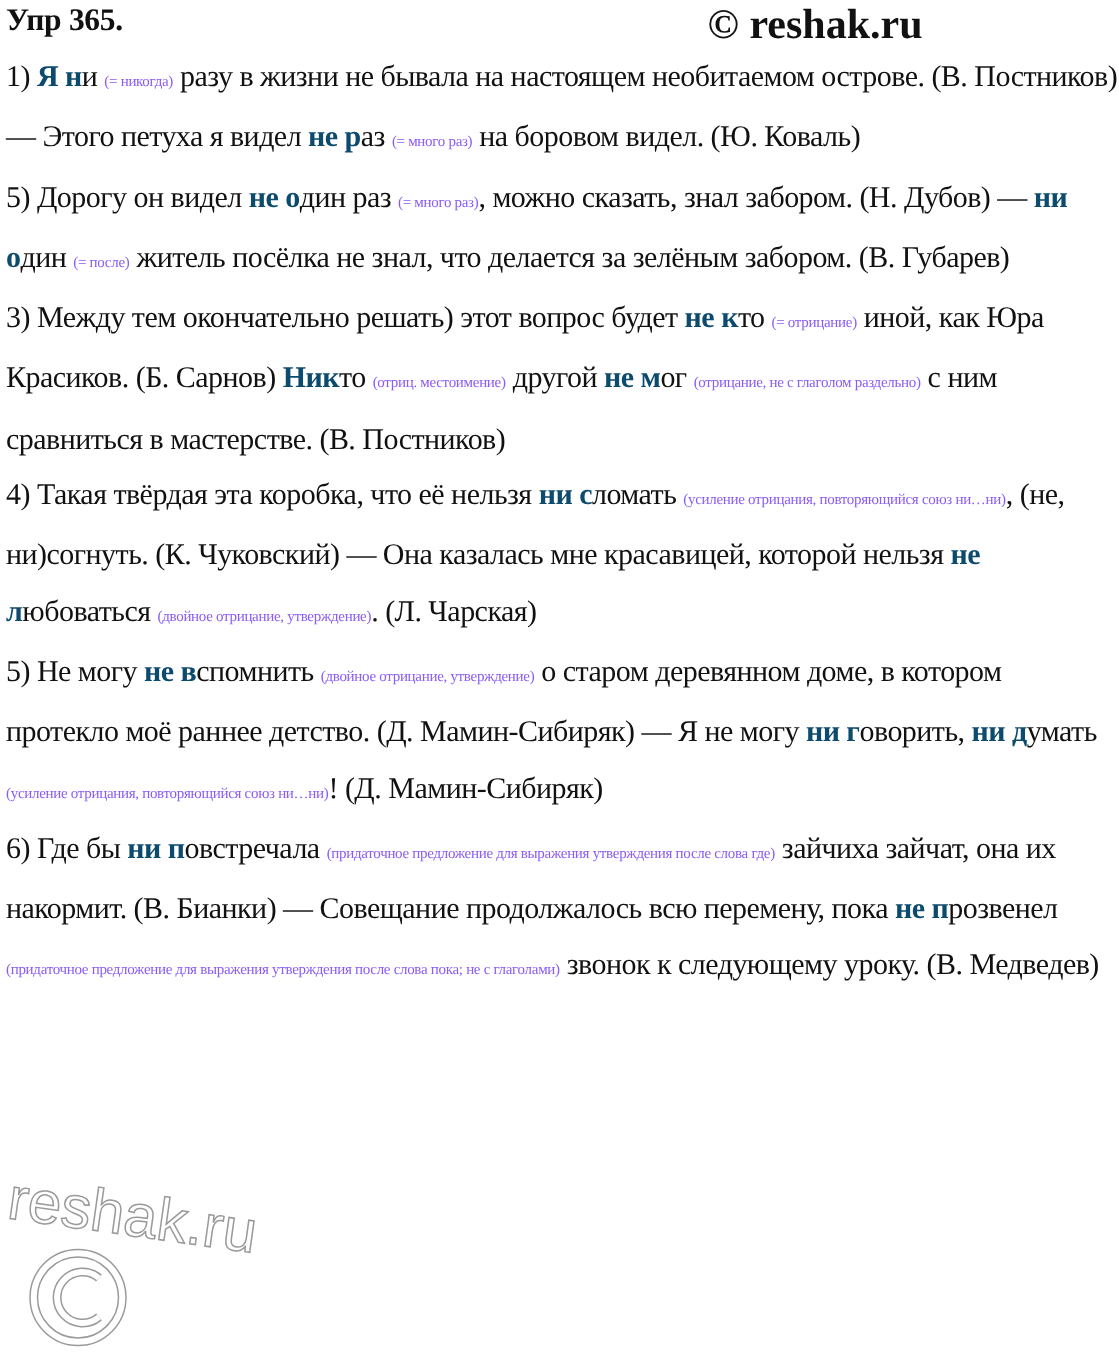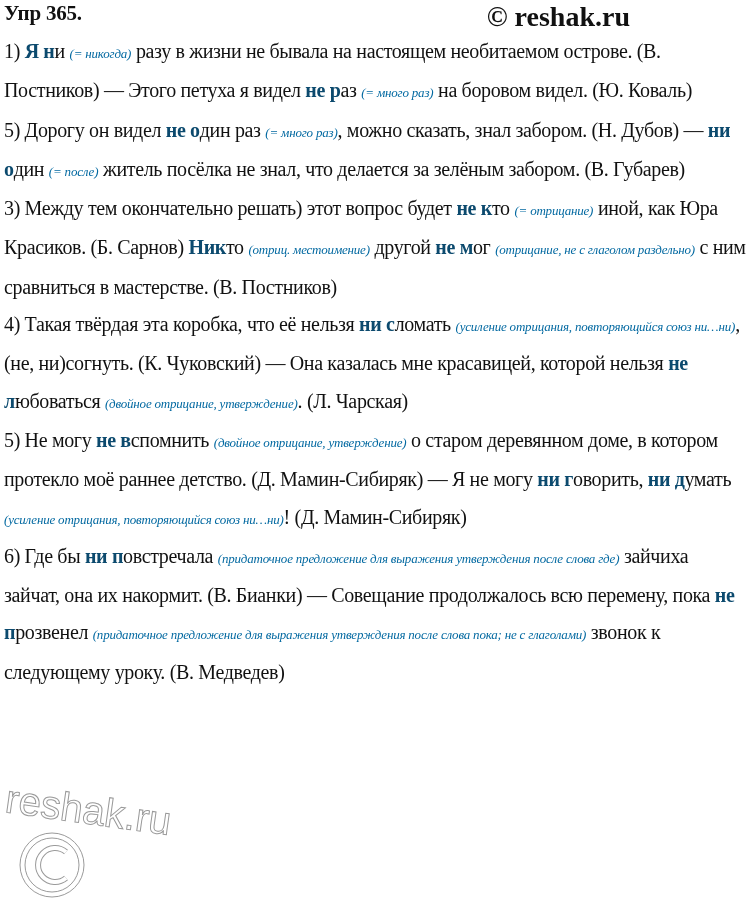--- a/index.html
+++ b/index.html
@@ -1,34 +1,34 @@
 <!DOCTYPE html>
 <html><head>
 <meta charset="utf-8">
 <style>
   html, body { margin: 0; padding: 0; background: #ffffff; }
   body {
     width: 746px; height: 907px; overflow: hidden; position: relative;
     font-family: "Liberation Serif", serif; color: #111111;
   }
-  .header { position: absolute; left: 0; top: 0; width: 617px; height: 30px; padding-left: 15px; }
+  .header { position: absolute; left: 0; top: 0; width: 617px; height: 30px; }
   .title {
     position: absolute; left: 4px; top: 1px; font-weight: bold; font-size: 21px;
     letter-spacing: -0.2px;
   }
   .copyright {
     position: absolute; right: 2px; top: 1px; font-size: 28px; font-weight: bold;
   }
   .content {
     position: absolute; left: 4px; top: 33px; width: 742px;
     font-size: 20px; line-height: 37.3px; letter-spacing: -0.35px;
   }
   .para { margin: 0; }
   .g { color: #0c4a6e; font-weight: bold; }
-  .note { font-style: italic; color: #0369a1; font-size: 13px; letter-spacing: -0.2px; }
+  .note { color: #8b5cf6; font-size: 10px; letter-spacing: -0.2px; }
   .watermark {
     position: absolute; left: 0px; top: 770px; width: 180px; height: 140px;
     pointer-events: none;
   }
 </style>
 </head>
 <body>
 
 <div class="header">
   <div class="title">Упр 365.</div>

